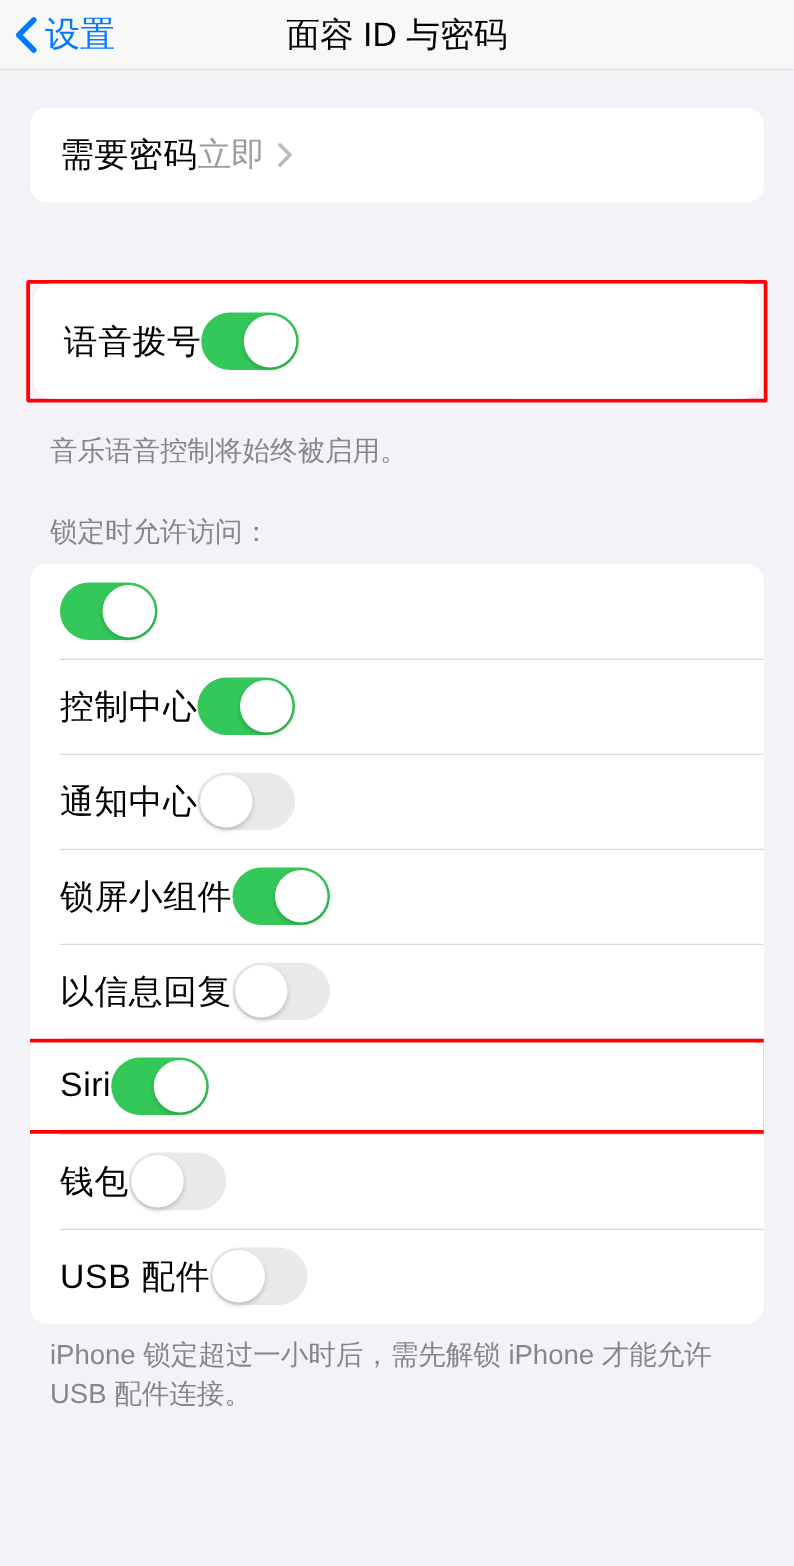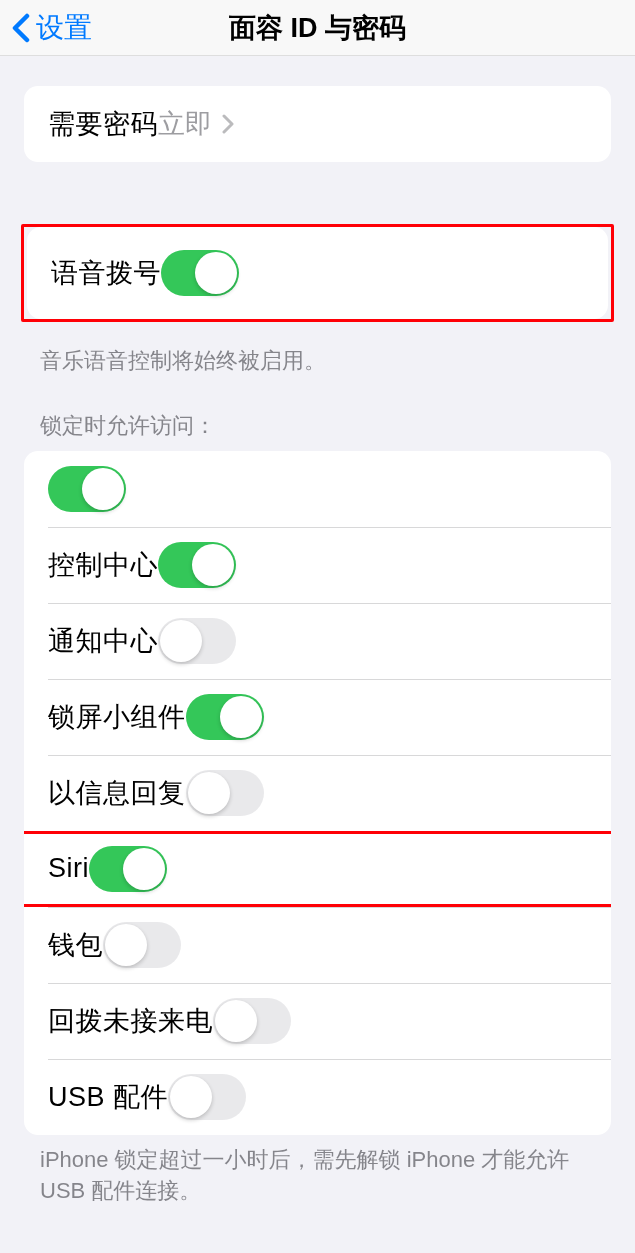--- a/index.html
+++ b/index.html
@@ -34,21 +34,21 @@
     .back-chevron {
       width: 18px;
       height: 30px;
       margin-right: 6px;
     }
     .nav-title {
       position: absolute;
       left: 50%;
       transform: translateX(-50%);
       font-size: 27px;
-      font-weight: 700;
+      font-weight: 400;
       color: #000;
     }
     .content {
       padding: 0;
     }
     .group-spacer {
       height: 30px;
     }
     .cell-group {
       background: #fff;
@@ -240,26 +240,20 @@
           <div class="toggle-knob"></div>
         </div>
       </div>
       <div class="cell">
         <span class="cell-label">钱包</span>
         <div class="toggle off">
           <div class="toggle-knob"></div>
         </div>
       </div>
       <div class="cell">
-        <span class="cell-label">回拨未接来电</span>
-        <div class="toggle off">
-          <div class="toggle-knob"></div>
-        </div>
-      </div>
-      <div class="cell">
         <span class="cell-label">USB 配件</span>
         <div class="toggle off">
           <div class="toggle-knob"></div>
         </div>
       </div>
     </div>
 
   <div class="footer-text">iPhone 锁定超过一小时后，需先解锁 iPhone 才能允许 USB 配件连接。</div>
 
 </div>

